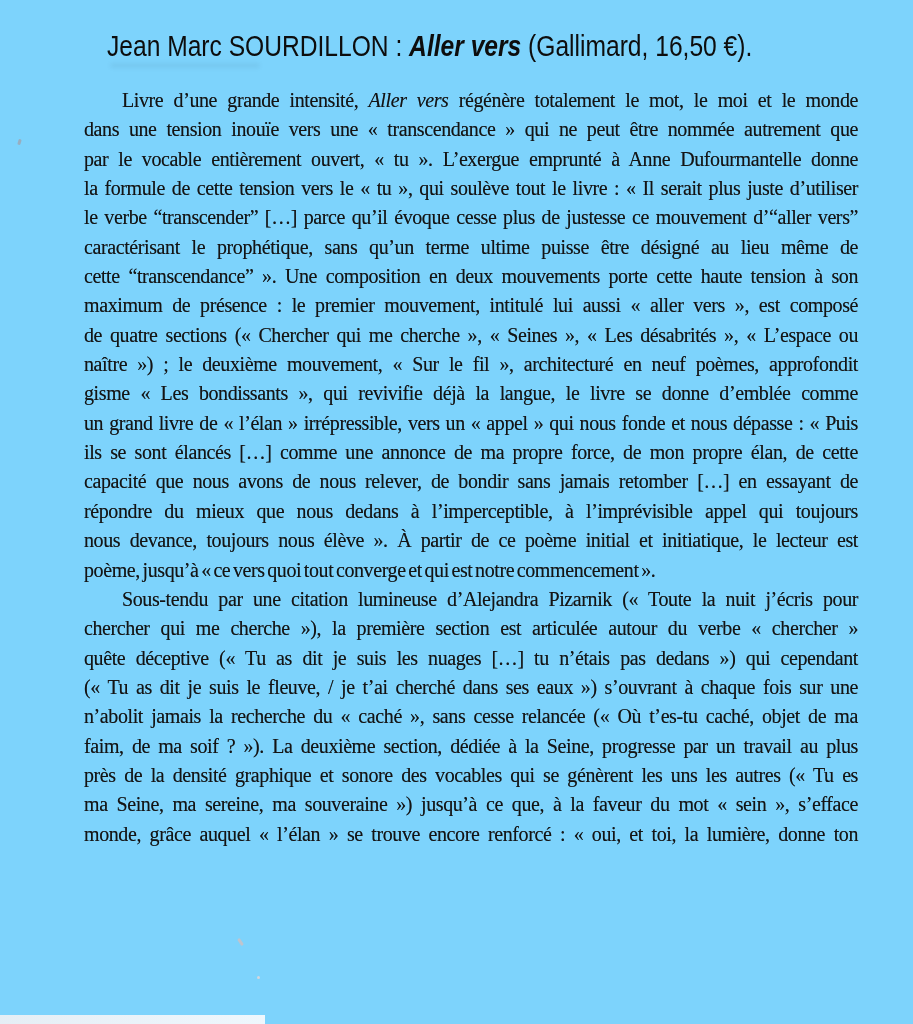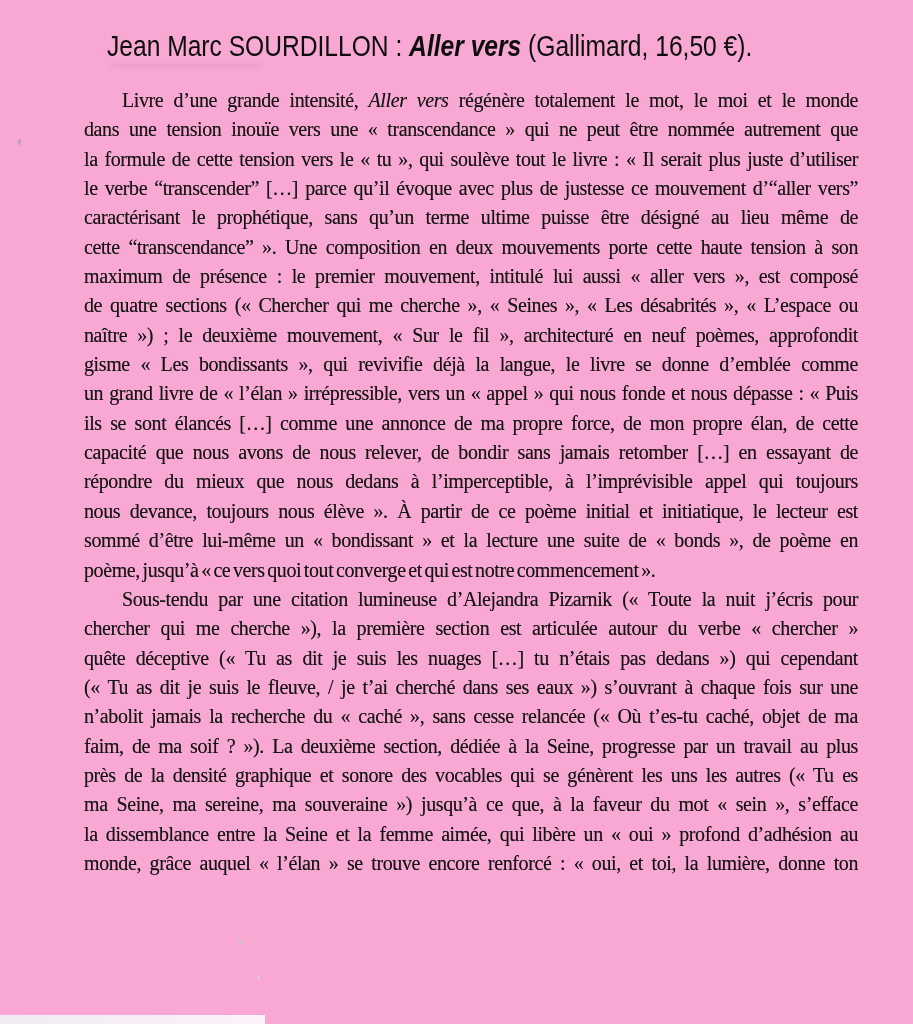--- a/index.html
+++ b/index.html
@@ -1,19 +1,19 @@
 <!DOCTYPE html>
 <html><head>
 <meta charset="utf-8">
 <style>
   html,body{margin:0;padding:0;background:#ffffff;}
   .page{
     position:relative;
     width:913px;height:1024px;
-    background:#f9a8d4;
+    background:#7dd3fc;
     overflow:hidden;
     font-family:"Liberation Serif", serif;
     color:#141414;
   }
   .title{
     position:absolute;left:107px;top:30px;
     font-family:"Liberation Sans", sans-serif;
     font-size:30px;line-height:32px;
     transform:scaleX(0.82);transform-origin:left top;
     white-space:nowrap;
@@ -46,46 +46,45 @@
 <body>
 
 <div class="page">
 
   <div class="title"><span>Jean Marc SOURDILLON : </span><span class="r-i r-b">Aller vers</span><span> (Gallimard, 16,50 €).</span></div>
 
   <div class="bodytext">
       <div class="para">
         <div class="line indent"><span>Livre d’une grande intensité, </span><span class="r-i">Aller vers</span><span> régénère totalement le mot, le moi et le monde</span></div>
         <div class="line"><span>dans une tension inouïe vers une « transcendance » qui ne peut être nommée autrement que</span></div>
+        <div class="line"><span>par le vocable entièrement ouvert, « tu ». L’exergue emprunté à Anne Dufourmantelle donne</span></div>
         <div class="line"><span>la formule de cette tension vers le « tu », qui soulève tout le livre : « Il serait plus juste d’utiliser</span></div>
-        <div class="line"><span>le verbe “transcender” […] parce qu’il évoque avec plus de justesse ce mouvement d’“aller vers”</span></div>
+        <div class="line"><span>le verbe “transcender” […] parce qu’il évoque cesse plus de justesse ce mouvement d’“aller vers”</span></div>
         <div class="line"><span>caractérisant le prophétique, sans qu’un terme ultime puisse être désigné au lieu même de</span></div>
         <div class="line"><span>cette “transcendance” ». Une composition en deux mouvements porte cette haute tension à son</span></div>
         <div class="line"><span>maximum de présence : le premier mouvement, intitulé lui aussi « aller vers », est composé</span></div>
         <div class="line"><span>de quatre sections (« Chercher qui me cherche », « Seines », « Les désabrités », « L’espace ou</span></div>
         <div class="line"><span>naître ») ; le deuxième mouvement, « Sur le fil », architecturé en neuf poèmes, approfondit</span></div>
         <div class="line"><span>gisme « Les bondissants », qui revivifie déjà la langue, le livre se donne d’emblée comme</span></div>
         <div class="line"><span>un grand livre de « l’élan » irrépressible, vers un « appel » qui nous fonde et nous dépasse : « Puis</span></div>
         <div class="line"><span>ils se sont élancés […] comme une annonce de ma propre force, de mon propre élan, de cette</span></div>
         <div class="line"><span>capacité que nous avons de nous relever, de bondir sans jamais retomber […] en essayant de</span></div>
         <div class="line"><span>répondre du mieux que nous dedans à l’imperceptible, à l’imprévisible appel qui toujours</span></div>
         <div class="line"><span>nous devance, toujours nous élève ». À partir de ce poème initial et initiatique, le lecteur est</span></div>
-        <div class="line"><span>sommé d’être lui-même un « bondissant » et la lecture une suite de « bonds », de poème en</span></div>
         <div class="line end"><span>poème, jusqu’à « ce vers quoi tout converge et qui est notre commencement ».</span></div>
       </div>
       <div class="para">
         <div class="line indent"><span>Sous-tendu par une citation lumineuse d’Alejandra Pizarnik (« Toute la nuit j’écris pour</span></div>
         <div class="line"><span>chercher qui me cherche »), la première section est articulée autour du verbe « chercher »</span></div>
         <div class="line"><span>quête déceptive (« Tu as dit je suis les nuages […] tu n’étais pas dedans ») qui cependant</span></div>
         <div class="line"><span>(« Tu as dit je suis le fleuve, / je t’ai cherché dans ses eaux ») s’ouvrant à chaque fois sur une</span></div>
         <div class="line"><span>n’abolit jamais la recherche du « caché », sans cesse relancée (« Où t’es-tu caché, objet de ma</span></div>
         <div class="line"><span>faim, de ma soif ? »). La deuxième section, dédiée à la Seine, progresse par un travail au plus</span></div>
         <div class="line"><span>près de la densité graphique et sonore des vocables qui se génèrent les uns les autres (« Tu es</span></div>
         <div class="line"><span>ma Seine, ma sereine, ma souveraine ») jusqu’à ce que, à la faveur du mot « sein », s’efface</span></div>
-        <div class="line"><span>la dissemblance entre la Seine et la femme aimée, qui libère un « oui » profond d’adhésion au</span></div>
         <div class="line"><span>monde, grâce auquel « l’élan » se trouve encore renforcé : « oui, et toi, la lumière, donne ton</span></div>
       </div>
     </div>
 
   <div class="artifact smudge-title"></div>
   <div class="artifact speck-comma"></div>
   <div class="artifact speck-slash"></div>
   <div class="artifact speck-dot"></div>
   <div class="artifact edge-strip"></div>
 

